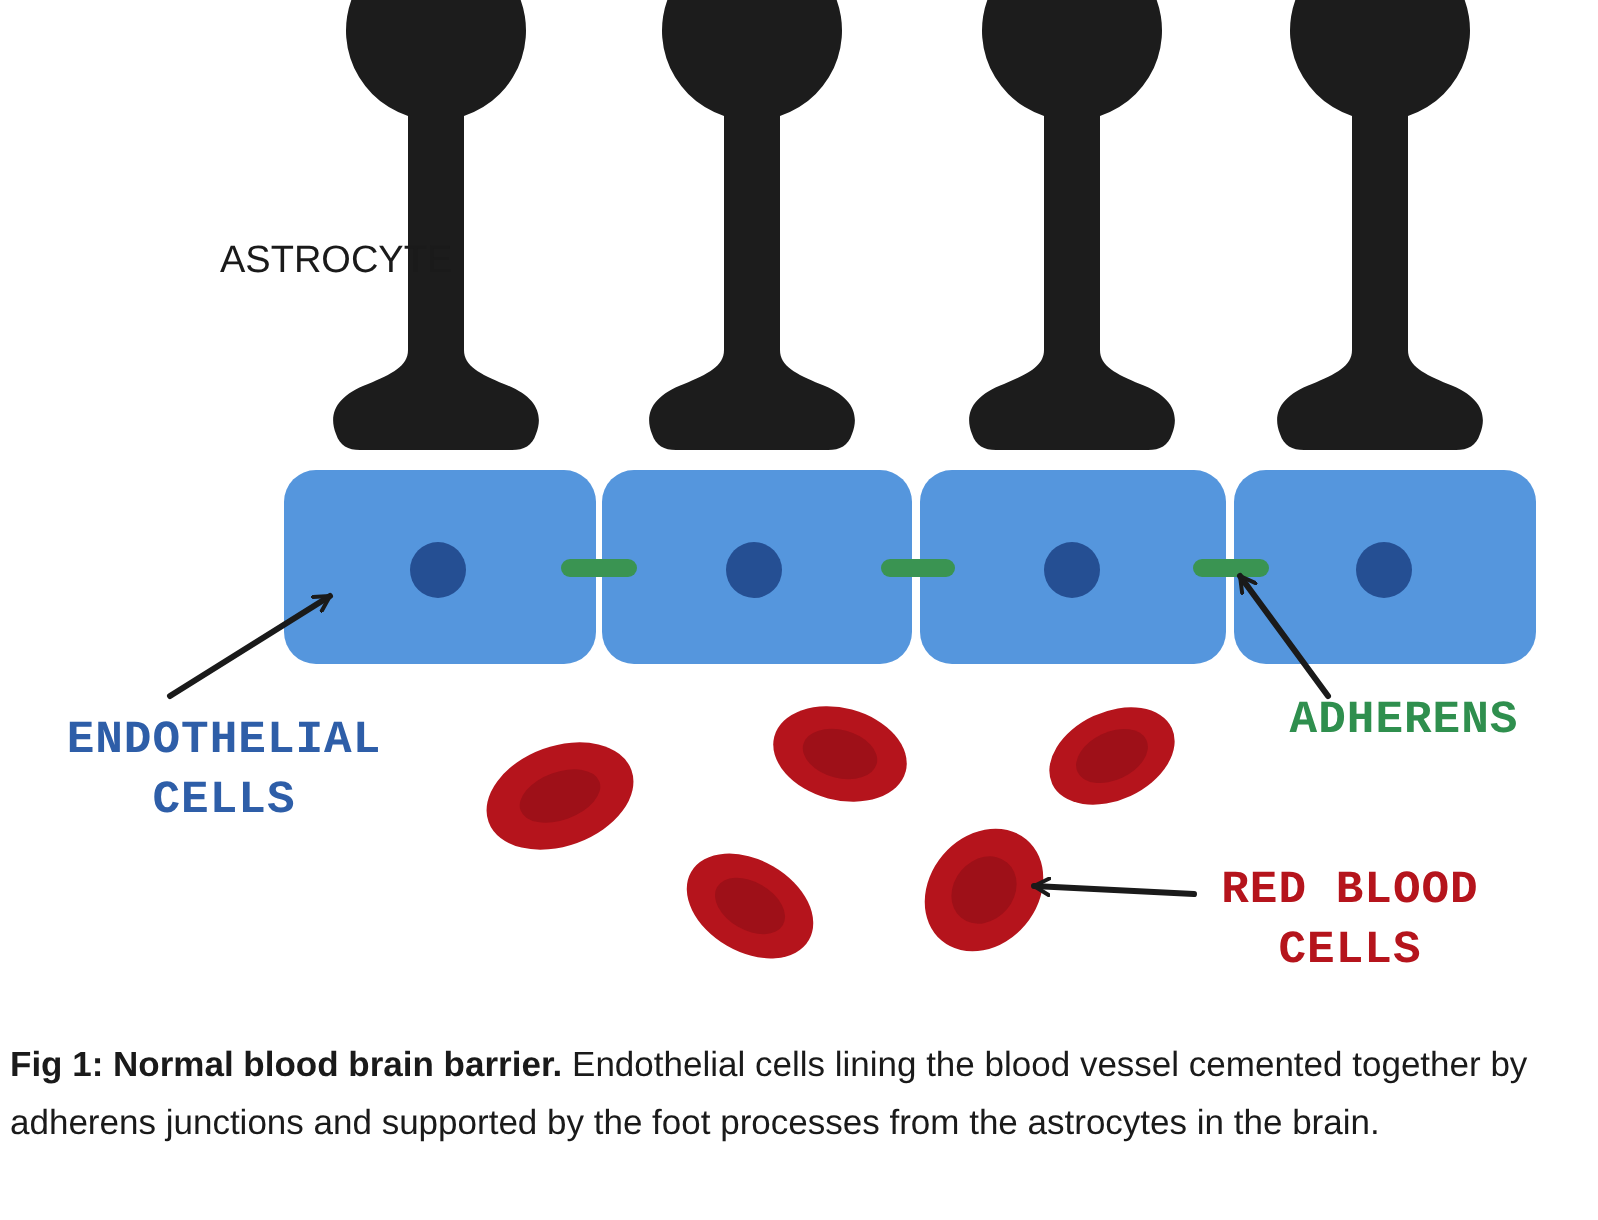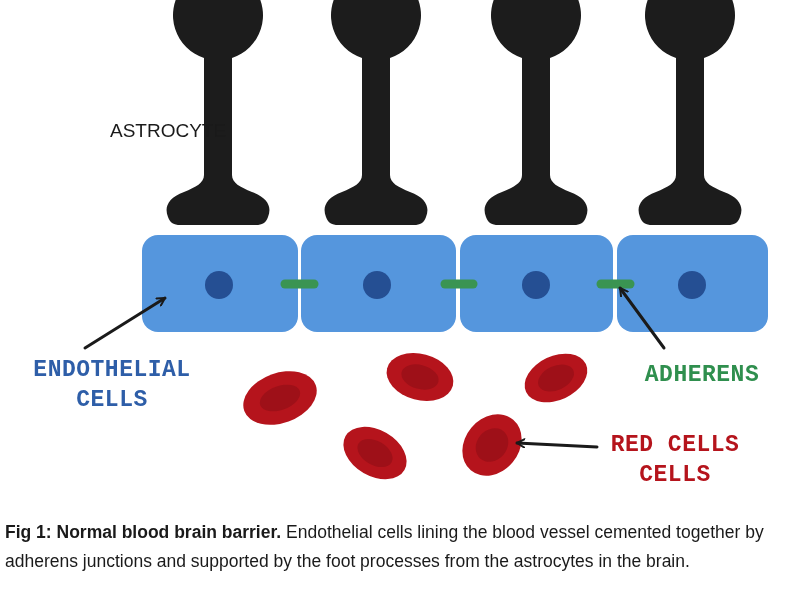--- a/index.html
+++ b/index.html
@@ -2,21 +2,21 @@
 <html><head>
 <meta charset="utf-8">
 <style>
   html, body { margin: 0; padding: 0; background: #ffffff; }
   body { width: 799px; height: 610px; position: relative; overflow: hidden; font-family: "Liberation Sans", sans-serif; }
   #figure { position: absolute; left: 0; top: 0; width: 799px; height: 500px; }
   .label { position: absolute; text-align: center; font-family: Liberation Mono, monospace; font-weight: bold; letter-spacing: 0.5px; line-height: 30px; }
   .label span { display: block; }
   #lbl-astro { left: 62px; top: 120px; font-family: "Liberation Sans", sans-serif; font-weight: normal; font-size: 19px; color: #1a1a1a; letter-spacing: 0; line-height: 22px; text-align: left; margin-left: 48px; }
   #lbl-endo { left: 12px; top: 355px; width: 200px; font-size: 23px; }
-  #lbl-adh { left: 622px; top: 360px; width: 160px; font-size: 23px; }
+  #lbl-adh { left: 622px; top: 345px; width: 160px; font-size: 23px; }
   #lbl-rbc { left: 600px; top: 430px; width: 150px; font-size: 23px; }
   #caption { position: absolute; left: 5px; top: 518px; width: 790px; font-family: "Liberation Sans", sans-serif; font-size: 17.5px; line-height: 29px; color: #1a1a1a; }
   #caption b { font-weight: bold; }
 </style>
 </head>
 <body>
 
 <svg id="figure" width="799" height="500" viewBox="0 0 799 500" xmlns="http://www.w3.org/2000/svg">
   <defs>
     <path id="astro-shape" d="M -14 -3 A 45 45 0 1 1 14 -3 L 14 114 C 14 122 22 126 34 131 C 50 137 54 146 50 156 C 48 162 44 164 38 164 L -38 164 C -44 164 -48 162 -50 156 C -54 146 -50 137 -34 131 C -22 126 -14 122 -14 114 Z"></path>
@@ -87,17 +87,17 @@
 <div id="lbl-endo" class="label" style="color:#2e5ea8">
   <span>ENDOTHELIAL</span>
   <span>CELLS</span>
 </div>
 
 <div id="lbl-adh" class="label" style="color:#2f8f4e">
   <span>ADHERENS</span>
 </div>
 
 <div id="lbl-rbc" class="label" style="color:#b5141c">
-  <span>RED CELLS</span>
+  <span>RED BLOOD</span>
   <span>CELLS</span>
 </div>
 
 <div id="caption"><b>Fig 1: Normal blood brain barrier.</b><span> Endothelial cells lining the blood vessel cemented together by adherens junctions and supported by the foot processes from the astrocytes in the brain.</span></div>
 
 </body></html>

